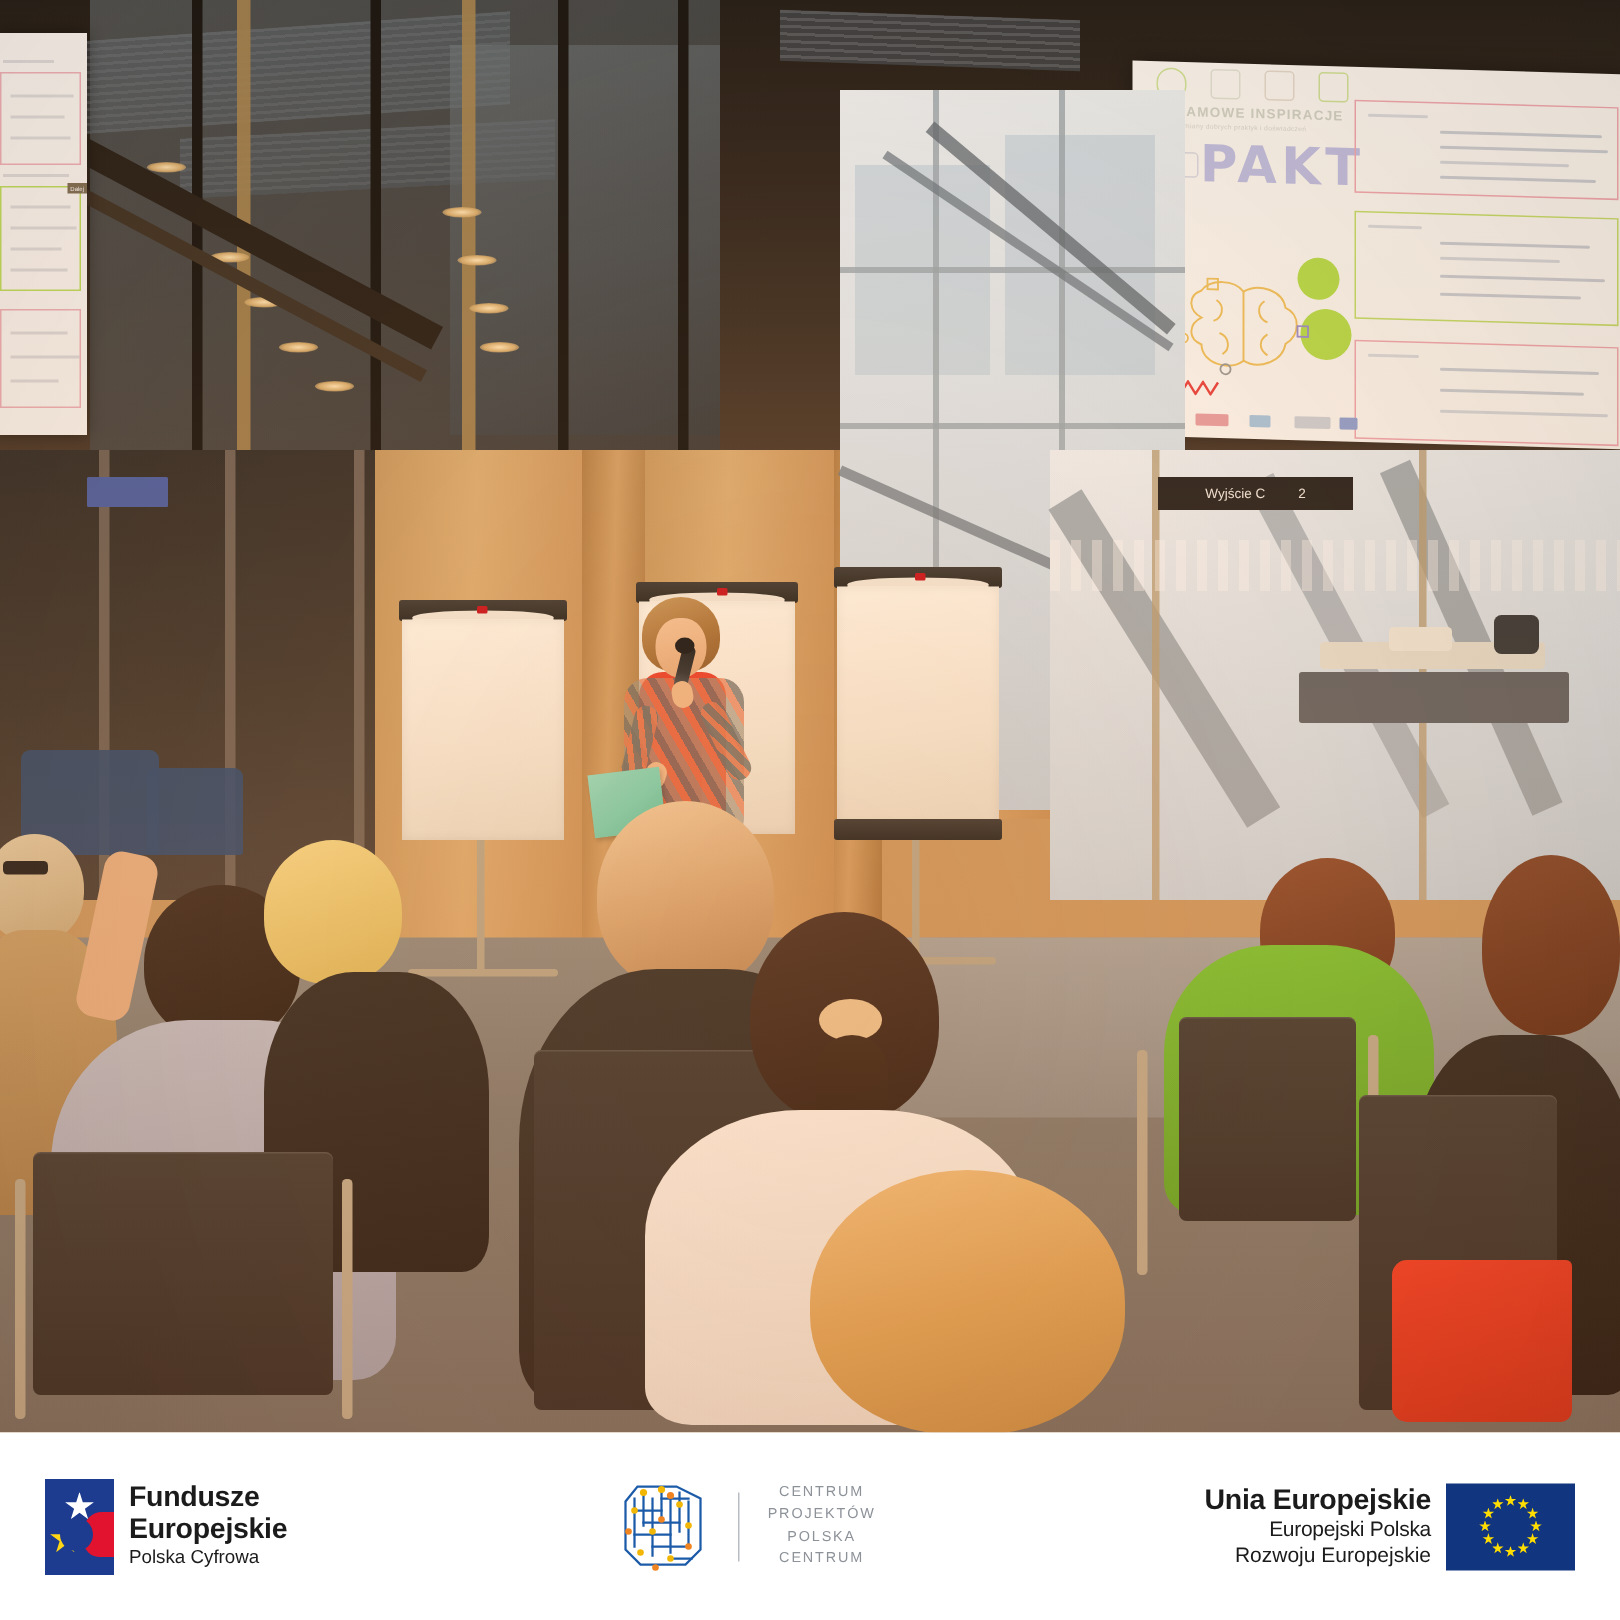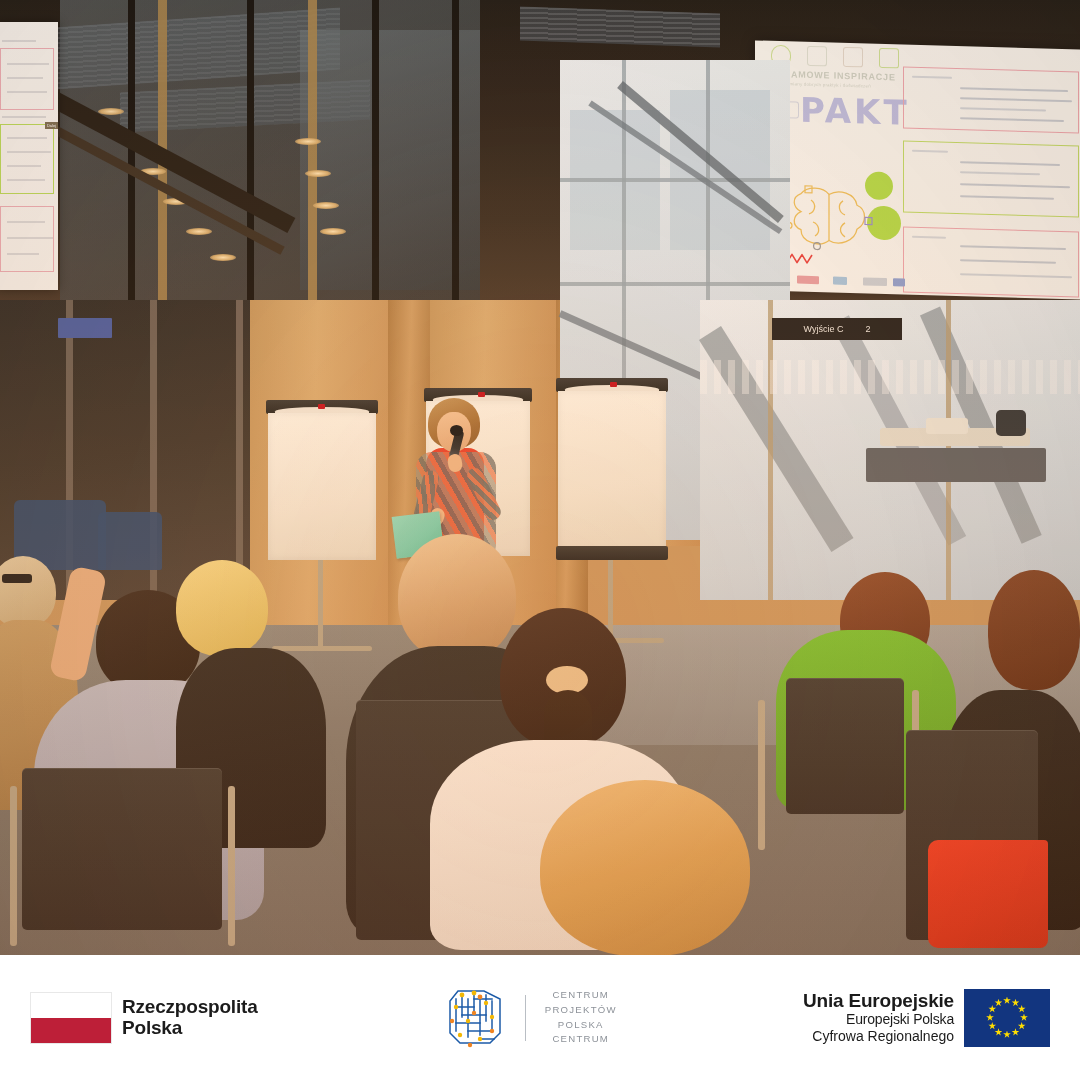--- a/index.html
+++ b/index.html
@@ -574,31 +574,34 @@
     <div class="body-sh" style="left:940px; top:690px; width:150px; height:240px; background:linear-gradient(170deg,#26231f,#15120f);"></div>
     <div class="chair" style="left:906px; top:730px; width:132px; height:210px;"></div>
     <div style="position:absolute; left:928px; top:840px; width:120px; height:108px; background:linear-gradient(165deg,#f03a24,#cf2a16); border-radius:10px 4px 8px 10px;"></div>
 
     <div class="photo-warm"></div>
     <div class="photo-grade"></div>
   </div>
 
   <div id="logobar">
 
-
     <div class="logo-unit">
-      <div class="pl-flag">
-        <div class="w"></div>
-        <div class="r"></div>
+      <div class="fe-mark">
+        <div class="fe-star-white"></div>
+        <div class="fe-red"></div>
+        <div class="fe-blue-round"></div>
+        <div class="fe-star-yellow"></div>
       </div>
       <div class="logo-text">
-        <div class="l1">Rzeczpospolita</div>
-        <div class="l2">Polska</div>
-      </div>
-    </div>
+        <div class="l1">Fundusze</div>
+        <div class="l2">Europejskie</div>
+        <div class="l3">Polska Cyfrowa</div>
+      </div>
+    </div>
+
 
     <div class="logo-unit">
       <svg class="cppc-mark" viewBox="0 0 62 62">
         <g stroke="#1c5ba8" stroke-width="1.5" fill="none" stroke-linecap="square">
           <path d="M6 14 L6 46 L16 56 L46 56 L56 46 L56 12 L40 4 L14 4 Z"></path>
           <path d="M12 12 L12 44 M18 8 L18 30 M24 12 L24 50 M30 6 L30 26 M36 10 L36 48 M42 8 L42 34 M48 14 L48 44"></path>
           <path d="M12 20 L30 20 M18 28 L42 28 M12 36 L36 36 M24 44 L48 44 M30 12 L48 12 M36 52 L50 52"></path>
         </g>
         <g fill="#f2b705">
           <circle cx="18" cy="8" r="2.4"></circle>
@@ -624,21 +627,21 @@
         <div>PROJEKTÓW</div>
         <div>POLSKA</div>
         <div>CENTRUM</div>
       </div>
     </div>
 
     <div class="logo-unit">
       <div class="logo-text eu-text">
         <div class="l1">Unia Europejskie</div>
         <div class="l2">Europejski Polska</div>
-        <div class="l3">Cyfrowa Regionalnego</div>
+        <div class="l3">Rozwoju Europejskie</div>
       </div>
       <div class="eu-flag" id="eu-flag">
           <div class="eu-star" style="left: 39px; top: 8px;"></div>
           <div class="eu-star" style="left: 47.5px; top: 10.2776px;"></div>
           <div class="eu-star" style="left: 53.7224px; top: 16.5px;"></div>
           <div class="eu-star" style="left: 56px; top: 25px;"></div>
           <div class="eu-star" style="left: 53.7224px; top: 33.5px;"></div>
           <div class="eu-star" style="left: 47.5px; top: 39.7224px;"></div>
           <div class="eu-star" style="left: 39px; top: 42px;"></div>
           <div class="eu-star" style="left: 30.5px; top: 39.7224px;"></div>

